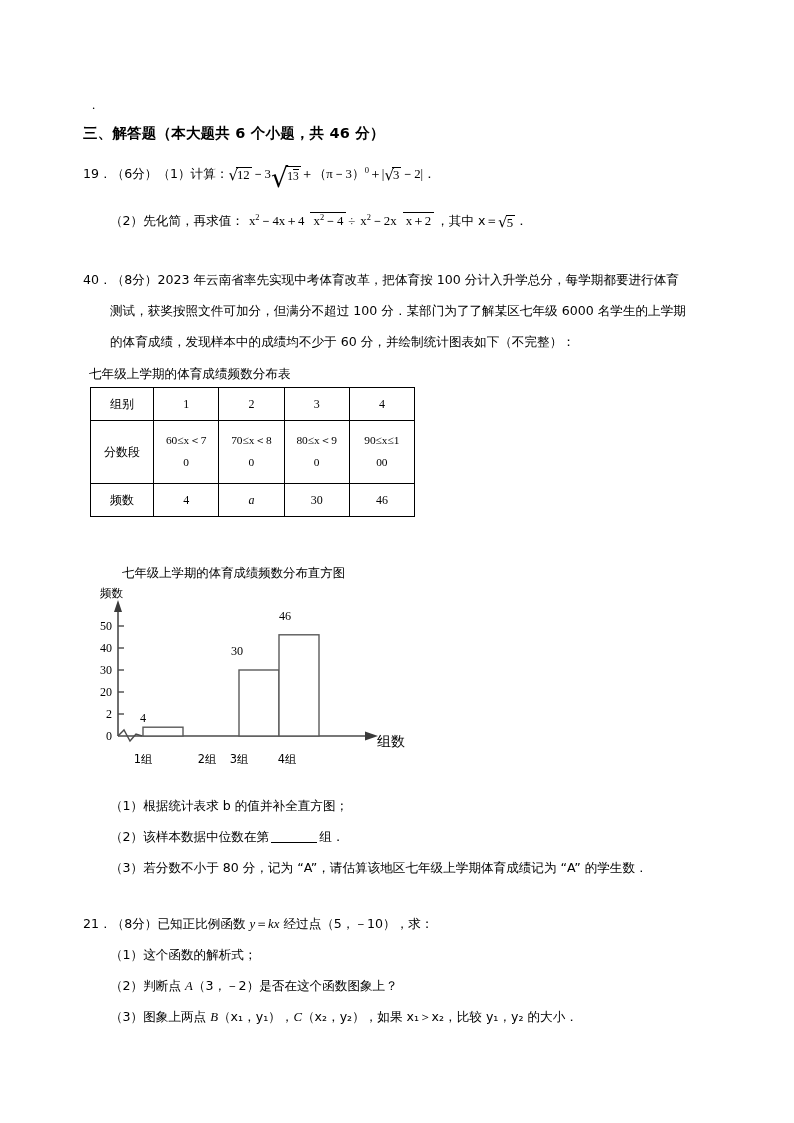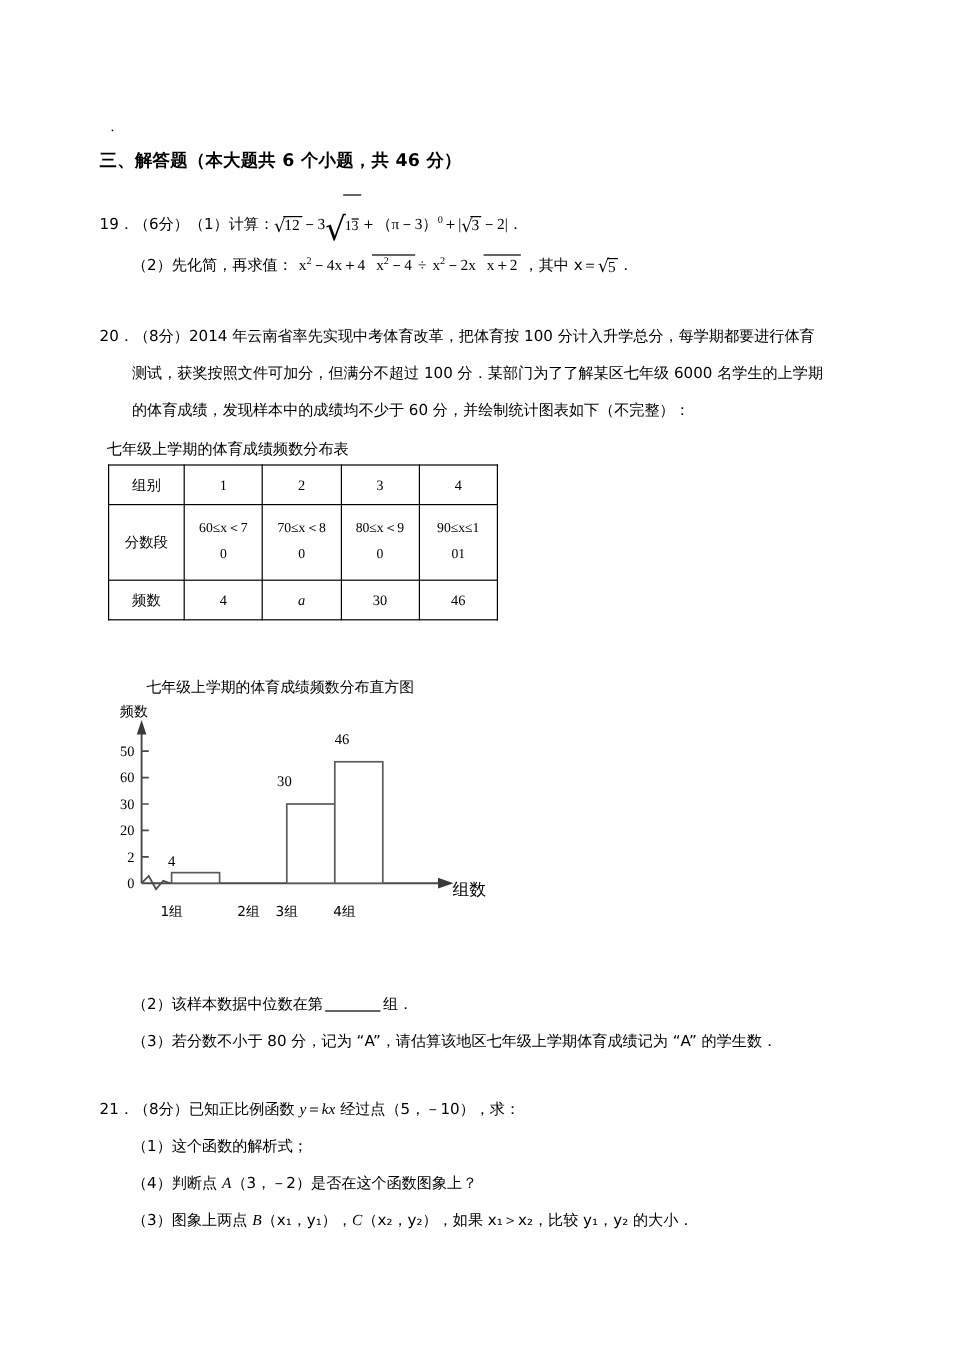--- a/index.html
+++ b/index.html
@@ -77,21 +77,21 @@
   .rad > .body {
     display: inline-block;
     border-top: 1px solid #000;
     padding: 0 2px 0 1px;
     margin-left: -2px;
     font-family: "Liberation Serif", serif;
     font-size: 12.8px;
     line-height: 1.15;
   }
   .rad.tall > .sign { font-size: 27px; vertical-align: -0.30em; }
-  .rad.tall > .body { padding-top: 18px; }
+  .rad.tall > .body { padding-top: 1px; }
 
   
   .minifrac {
     display: inline-block;
     text-align: center;
     vertical-align: middle;
     font-family: "Liberation Serif", serif;
     font-size: 11.5px;
     line-height: 1.12;
   }
@@ -241,21 +241,21 @@
   <div class="qline" style="left:110px; top:212px;">
     <span>（2）先化简，再求值：</span><span class="frac">
         <span class="num-part"><span class="mathup">x</span><sup class="ex">2</sup><span class="mathup">－4x＋4</span></span>
         <span class="den-part"><span class="mathup">x</span><sup class="ex">2</sup><span class="mathup">－4</span></span>
       </span><span class="mathup">÷</span><span class="frac">
         <span class="num-part"><span class="mathup">x</span><sup class="ex">2</sup><span class="mathup">－2x</span></span>
         <span class="den-part"><span class="mathup">x＋2</span></span>
       </span><span>，其中 x＝</span><span class="rad"><span class="sign">√</span><span class="body">5</span></span><span class="mathup">．</span>
   </div>
 
-  <div class="qline" style="left:83px; top:271px;">20．（8分）2014 年云南省率先实现中考体育改革，把体育按 100 分计入升学总分，每学期都要进行体育</div>
+  <div class="qline" style="left:83px; top:271px;">40．（8分）2023 年云南省率先实现中考体育改革，把体育按 100 分计入升学总分，每学期都要进行体育</div>
   <div class="qline" style="left:110px; top:302px;">测试，获奖按照文件可加分，但满分不超过 100 分．某部门为了了解某区七年级 6000 名学生的上学期</div>
   <div class="qline" style="left:110px; top:333px;">的体育成绩，发现样本中的成绩均不少于 60 分，并绘制统计图表如下（不完整）：</div>
 
   <div class="table-caption">七年级上学期的体育成绩频数分布表</div>
 
   <table class="freq">
     <tbody>
         <tr>
       <td class="hdr">组别</td>
       <td class="val">1</td>
@@ -272,21 +272,21 @@
       <td class="rng">
         <span class="rng-line">70≤x＜8</span>
         <span class="rng-line">0</span>
       </td>
       <td class="rng">
         <span class="rng-line">80≤x＜9</span>
         <span class="rng-line">0</span>
       </td>
       <td class="rng">
         <span class="rng-line">90≤x≤1</span>
-        <span class="rng-line">01</span>
+        <span class="rng-line">00</span>
       </td>
     </tr>
     <tr>
       <td class="hdr">频数</td>
       <td class="val">4</td>
       <td class="val italic">a</td>
       <td class="val">30</td>
       <td class="val">46</td>
     </tr>
   </tbody>
@@ -295,21 +295,21 @@
   <div class="chart-title">七年级上学期的体育成绩频数分布直方图</div>
 
   <div class="chart-wrap">
     <div class="ylabel">频数</div>
     <div class="xlabel">组数</div>
 
     <div class="ytick" style="left:0px;  top:143px;">0</div>
     <div class="ytick" style="left:0px;  top:121px;">2</div>
     <div class="ytick" style="left:0px;  top:99px;">20</div>
     <div class="ytick" style="left:0px;  top:77px;">30</div>
-    <div class="ytick" style="left:0px;  top:55px;">60</div>
+    <div class="ytick" style="left:0px;  top:55px;">40</div>
     <div class="ytick" style="left:0px;  top:33px;">50</div>
 
     <div class="xtick" style="left:36px;">1组</div>
     <div class="xtick" style="left:84px;margin-left:16px;">2组</div>
     <div class="xtick" style="left:132px;">3组</div>
     <div class="xtick" style="left:180px;">4组</div>
 
     <div class="barlabel" style="left:36px; top:125px;">4</div>
     <div class="barlabel" style="left:130px; top:58px;">30</div>
     <div class="barlabel" style="left:178px; top:23px;">46</div>
@@ -331,34 +331,35 @@
       <polyline points="28,150 34,144 40,155 46,148 52,150" fill="none" stroke="#4a4a4a" stroke-width="1.4"></polyline>
 
       <rect x="53" y="141.2" width="40" height="8.8" fill="#ffffff" stroke="#5a5a5a" stroke-width="1.4"></rect>
 
       <rect x="149" y="84" width="40" height="66" fill="#ffffff" stroke="#5a5a5a" stroke-width="1.4"></rect>
 
       <rect x="189" y="48.8" width="40" height="101.2" fill="#ffffff" stroke="#5a5a5a" stroke-width="1.4"></rect>
     </svg>
   </div>
 
+  <div class="qline" style="left:110px; top:797px;">（1）根据统计表求 b 的值并补全直方图；</div>
 
   <div class="qline" style="left:110px; top:828px;">
     <span>（2）该样本数据中位数在第</span><span class="blank-line"></span><span>组．</span>
   </div>
 
   <div class="qline" style="left:110px; top:859px;">（3）若分数不小于 80 分，记为 “A”，请估算该地区七年级上学期体育成绩记为 “A” 的学生数．</div>
 
   <div class="qline" style="left:83px; top:915px;">
     <span>21．（8分）已知正比例函数 </span><span class="mathvar">y</span><span class="mathup">＝</span><span class="mathvar">kx</span><span> 经过点（5，－10），求：</span>
   </div>
 
   <div class="qline" style="left:110px; top:946px;">（1）这个函数的解析式；</div>
 
   <div class="qline" style="left:110px; top:977px;">
-    <span>（4）判断点 </span><span class="mathvar">A</span><span>（3，－2）是否在这个函数图象上？</span>
+    <span>（2）判断点 </span><span class="mathvar">A</span><span>（3，－2）是否在这个函数图象上？</span>
   </div>
 
   <div class="qline" style="left:110px; top:1008px;">
     <span>（3）图象上两点 </span><span class="mathvar">B</span><span>（x₁，y₁），</span><span class="mathvar">C</span><span>（x₂，y₂），如果 x₁＞x₂，比较 y₁，y₂ 的大小．</span>
   </div>
 
 </div>
 
 </body></html>

